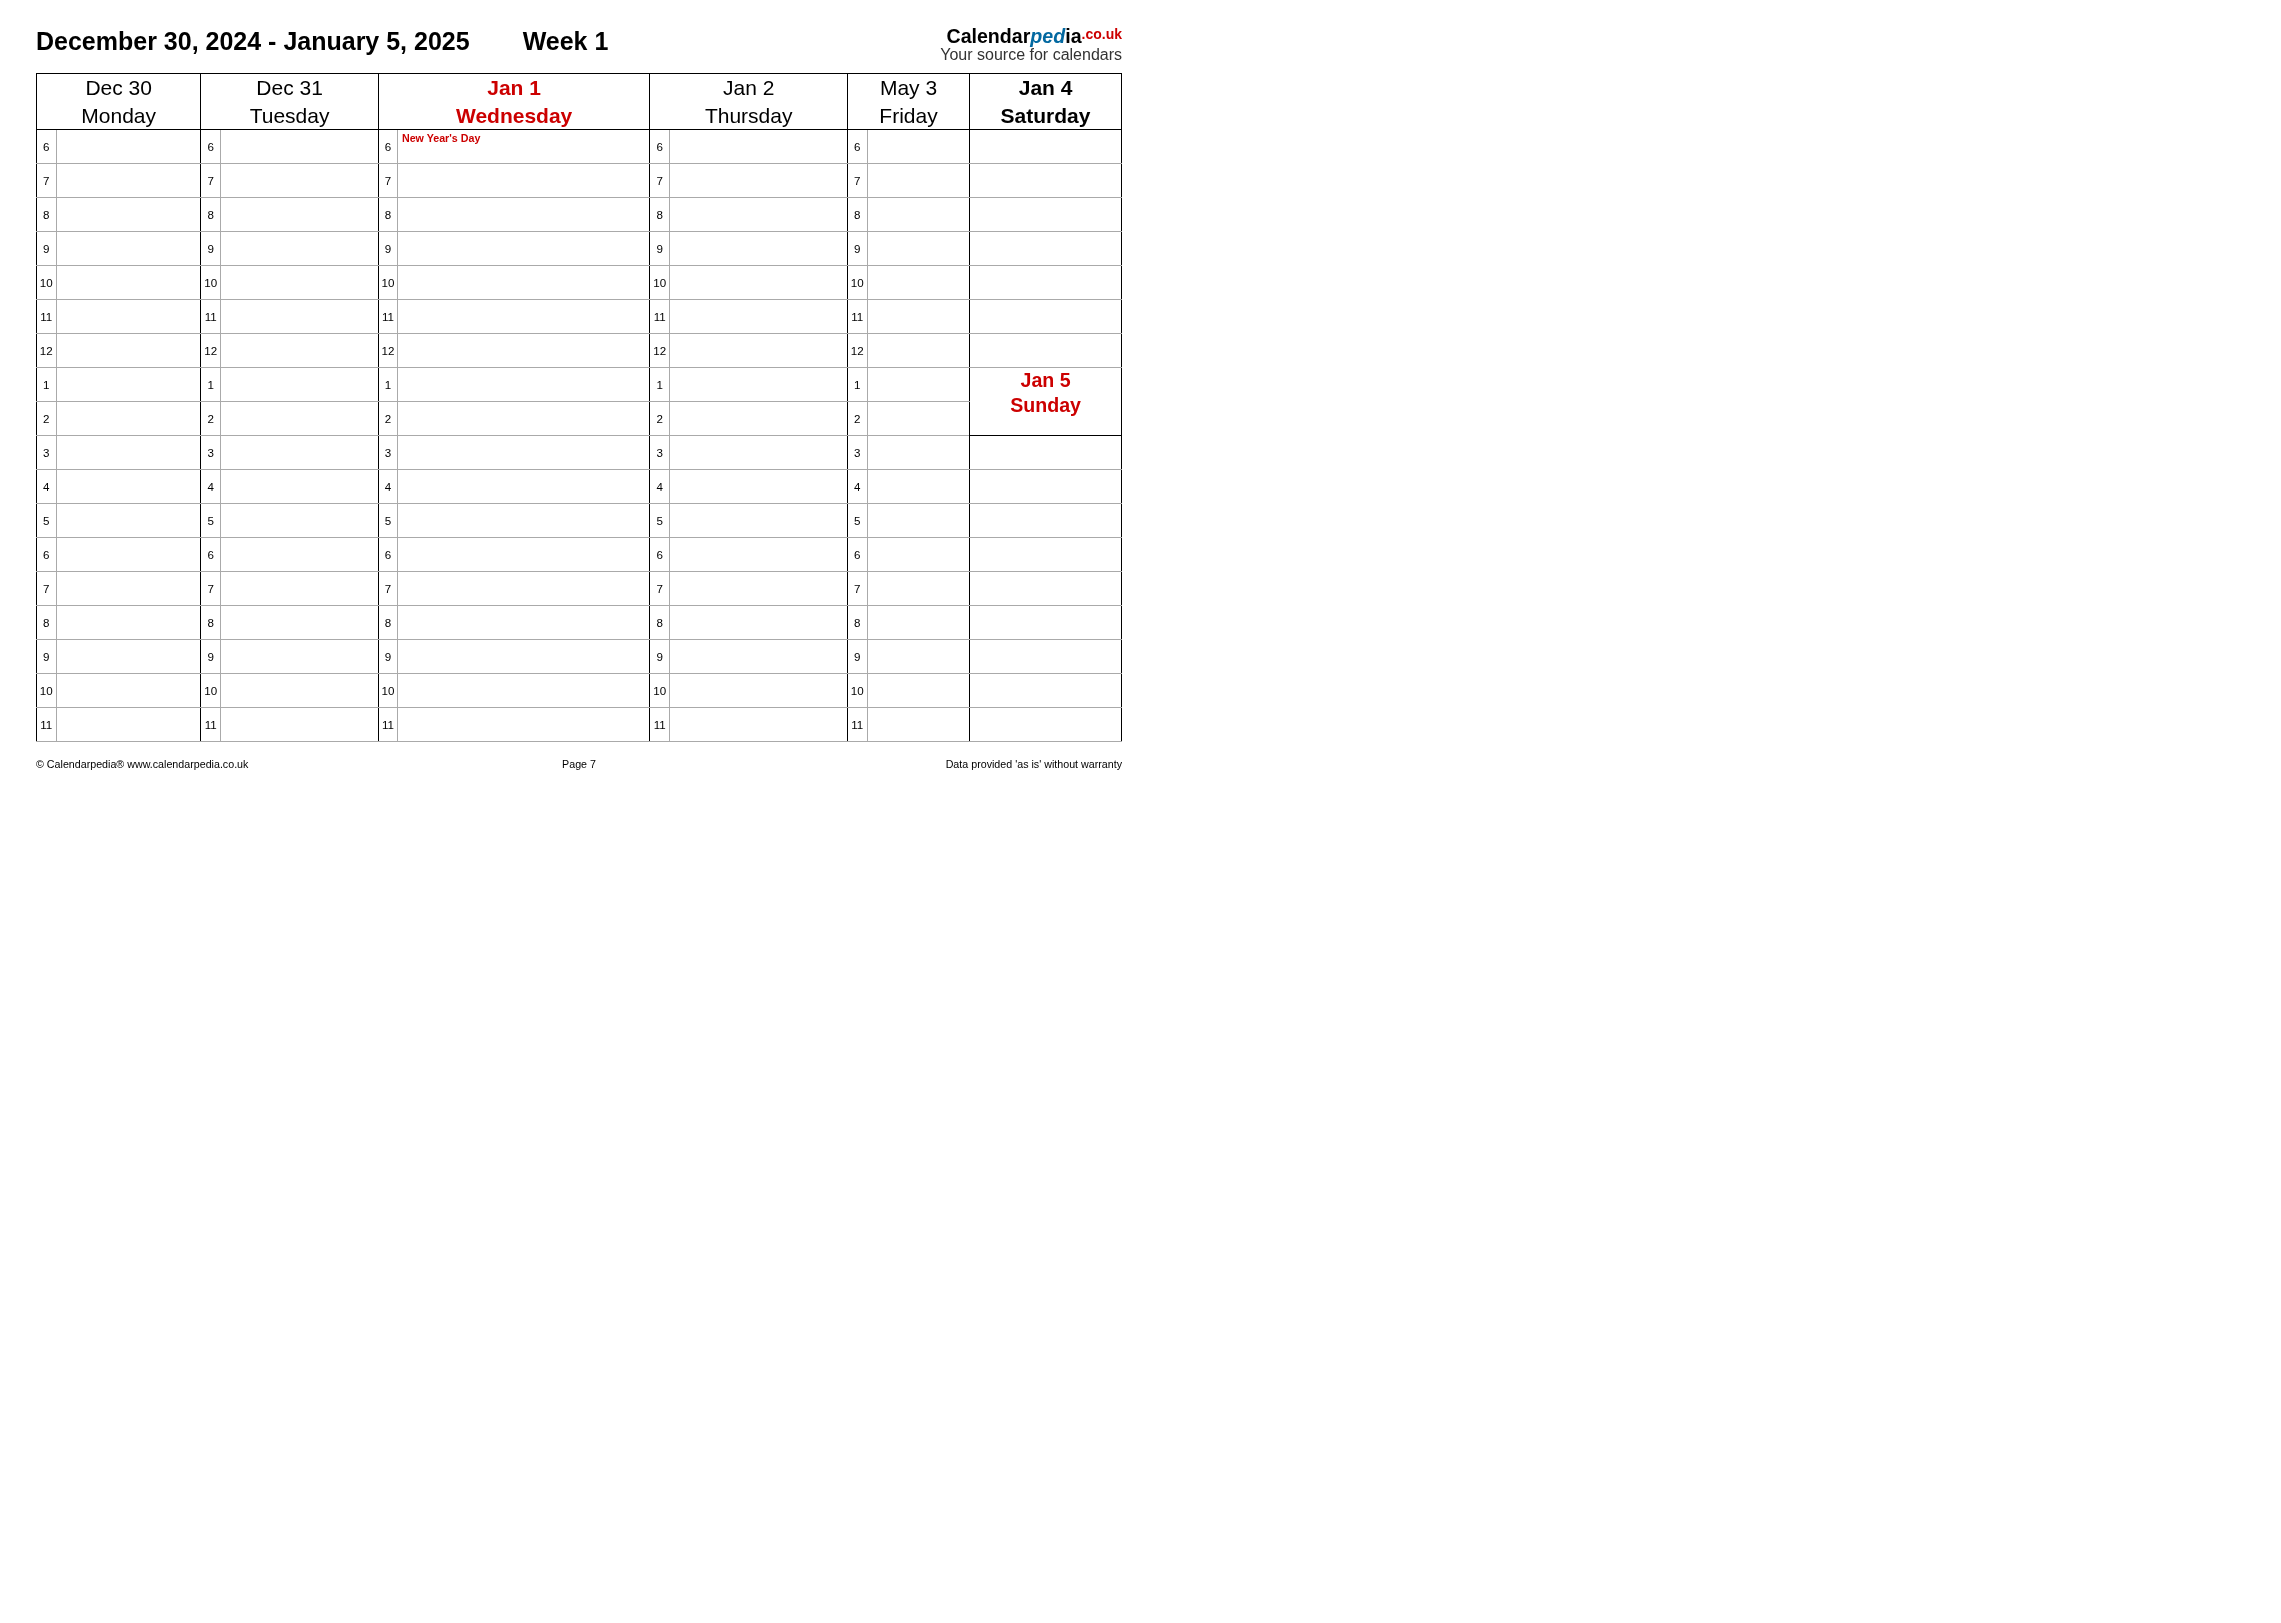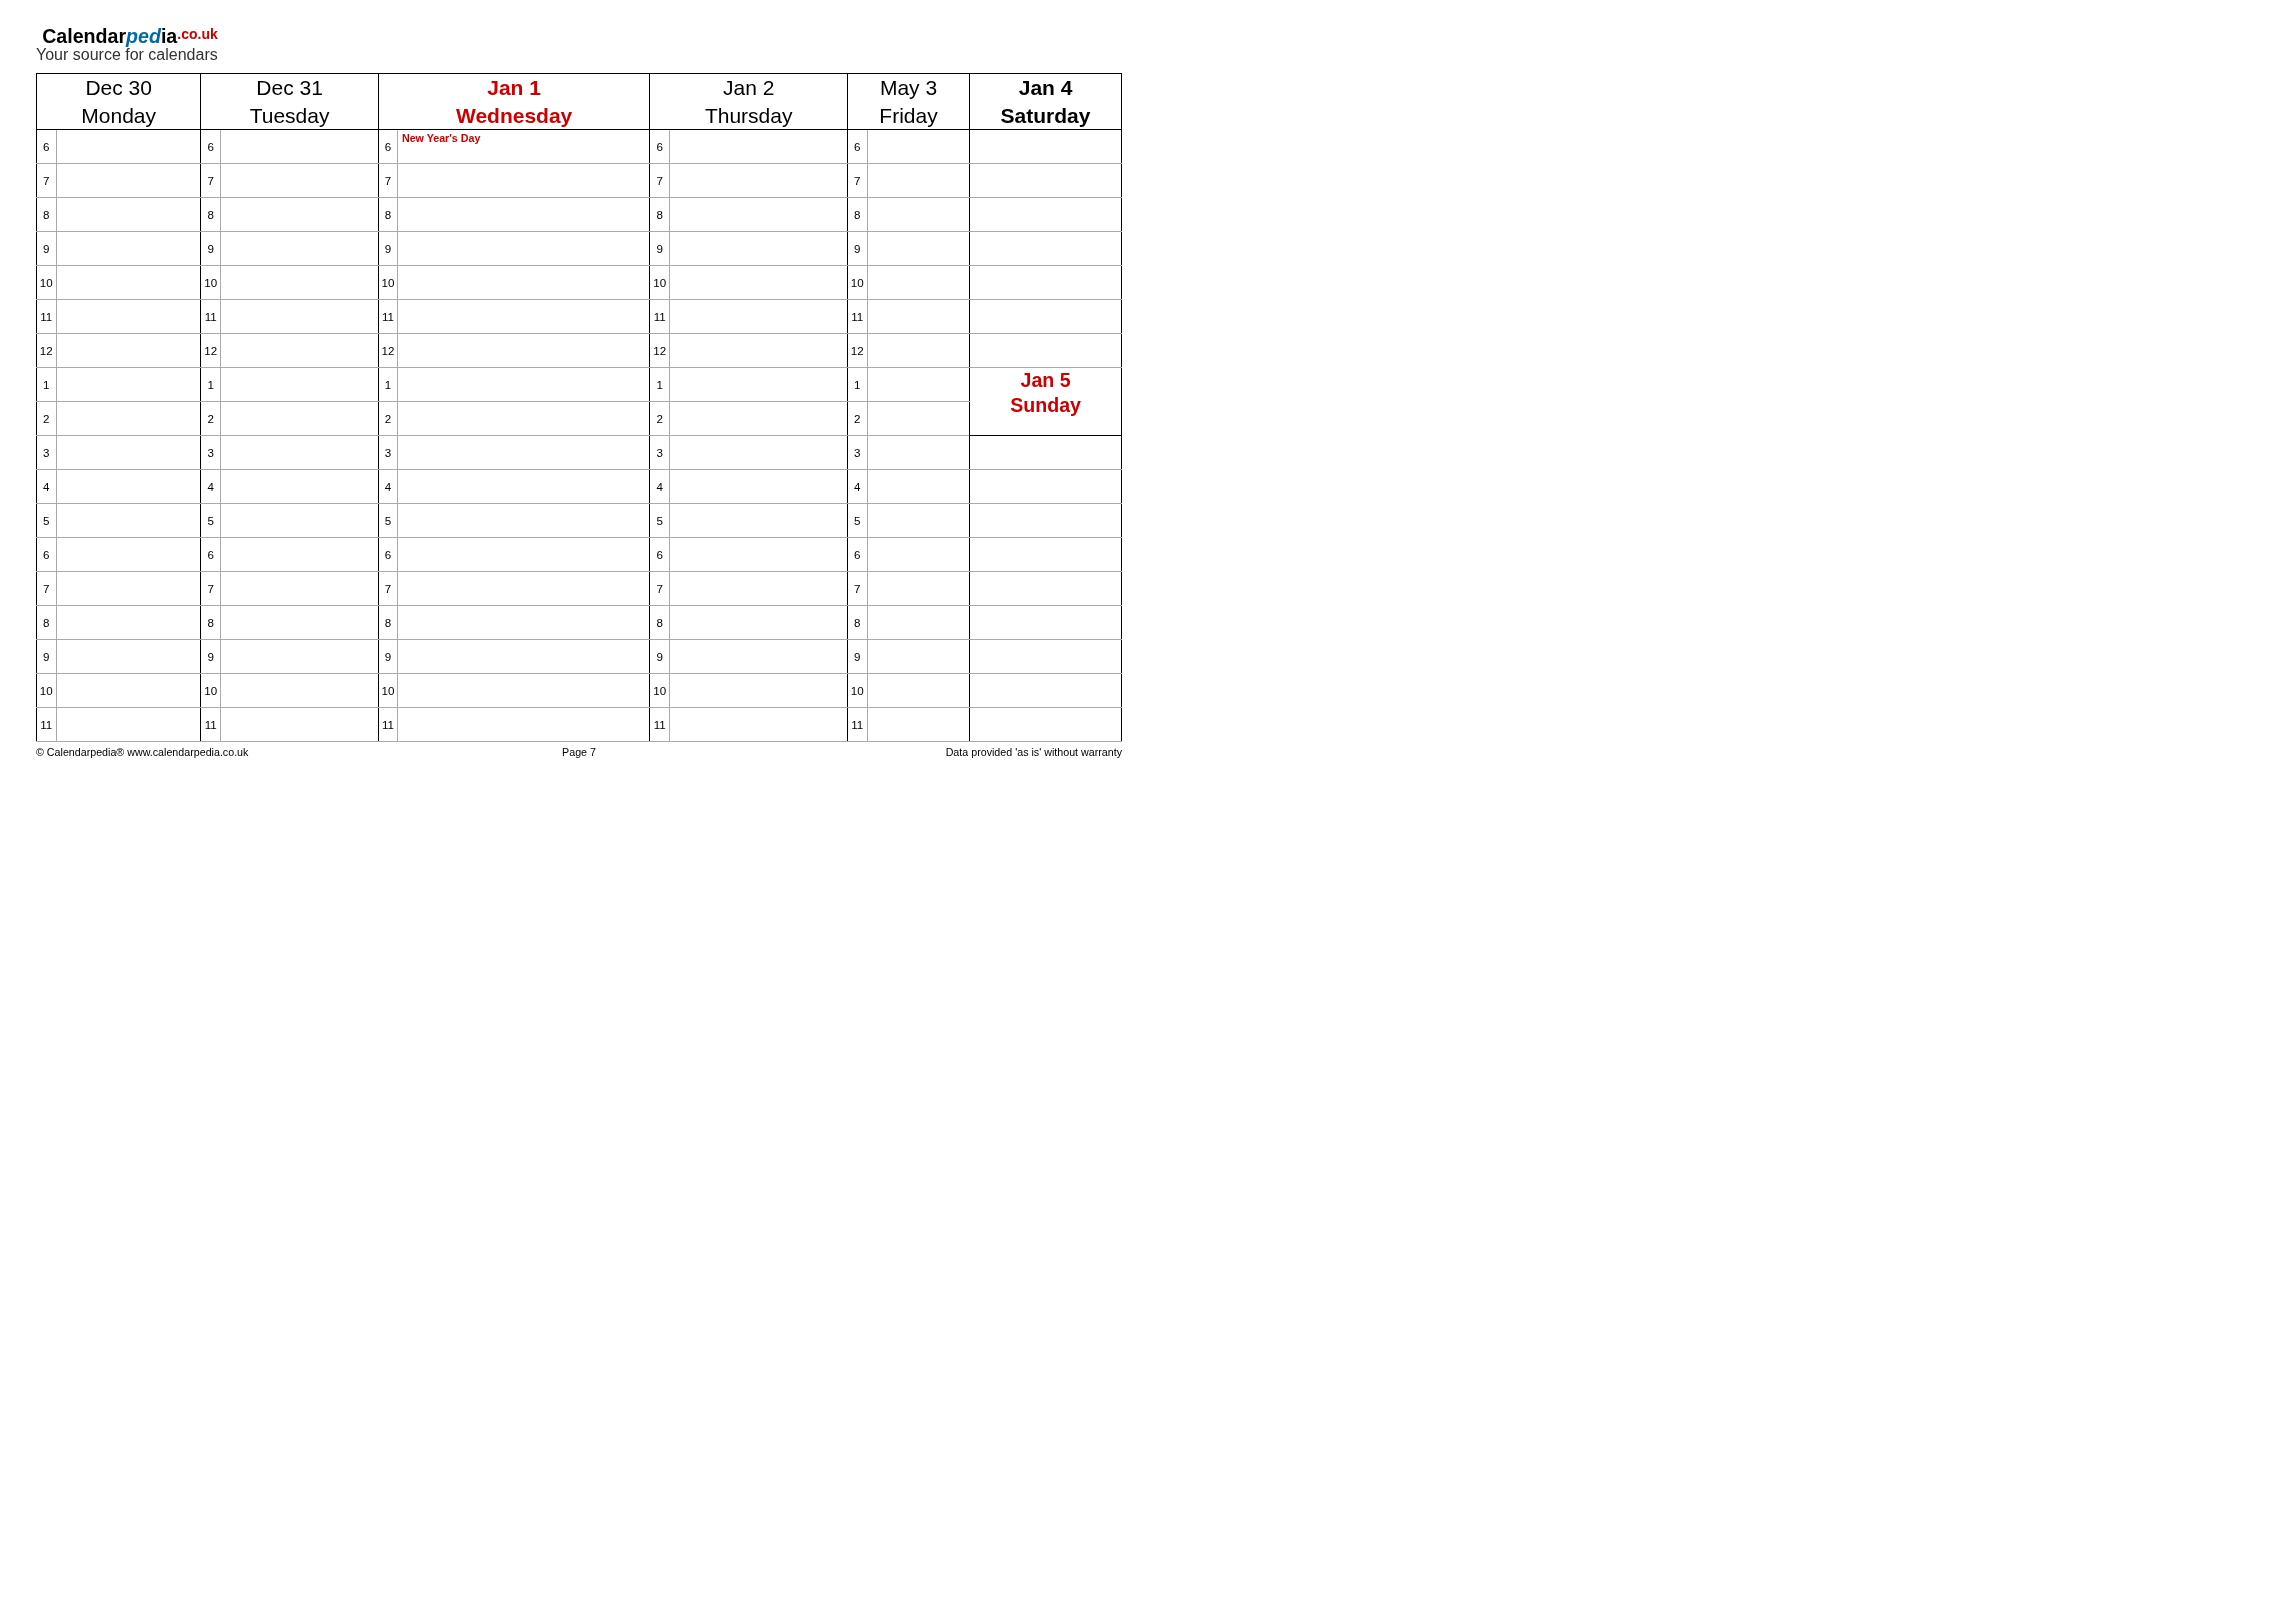--- a/index.html
+++ b/index.html
@@ -101,31 +101,35 @@
     padding: 5.3px 3.6px 7.1px 3.6px;
   }
   .weekend-head.red { color: #c00; }
   .weekend-group { width: 14%; }
   .hour-sub { width: 19.6px; }
   .sat-head-row td { border-bottom: 1.8px solid #000 !important; }
   .sun-head-cell { border-top: 1.8px solid #000 !important; border-bottom: 1.8px solid #000 !important; }
   .footer {
     display: flex;
     font-size: 10.7px;
-    margin-top: 4px;
+    margin-top: 16px;
     color: #000;
   }
   .footer > div:nth-child(1){ flex:1; text-align:left; }
   .footer > div:nth-child(2){ flex:1; text-align:center; }
   .footer > div:nth-child(3){ flex:1; text-align:right; }
 </style>
 </head>
 <body>
 
 <div class="header">
+  <div class="header-left">
+    <div class="date-range">December 30, 2024 - January 5, 2025</div>
+    <div class="week-label">Week 1</div>
+  </div>
   <div class="logo">
     <div class="logo-main">
       <span class="b">Calendar</span><span class="r">ped</span><span class="b">ia</span><span class="logo-couk">.co.uk</span>
     </div>
     <div class="logo-sub">Your source for calendars</div>
   </div>
 </div>
 
 <table class="cal">
   <colgroup id="colgroup">

